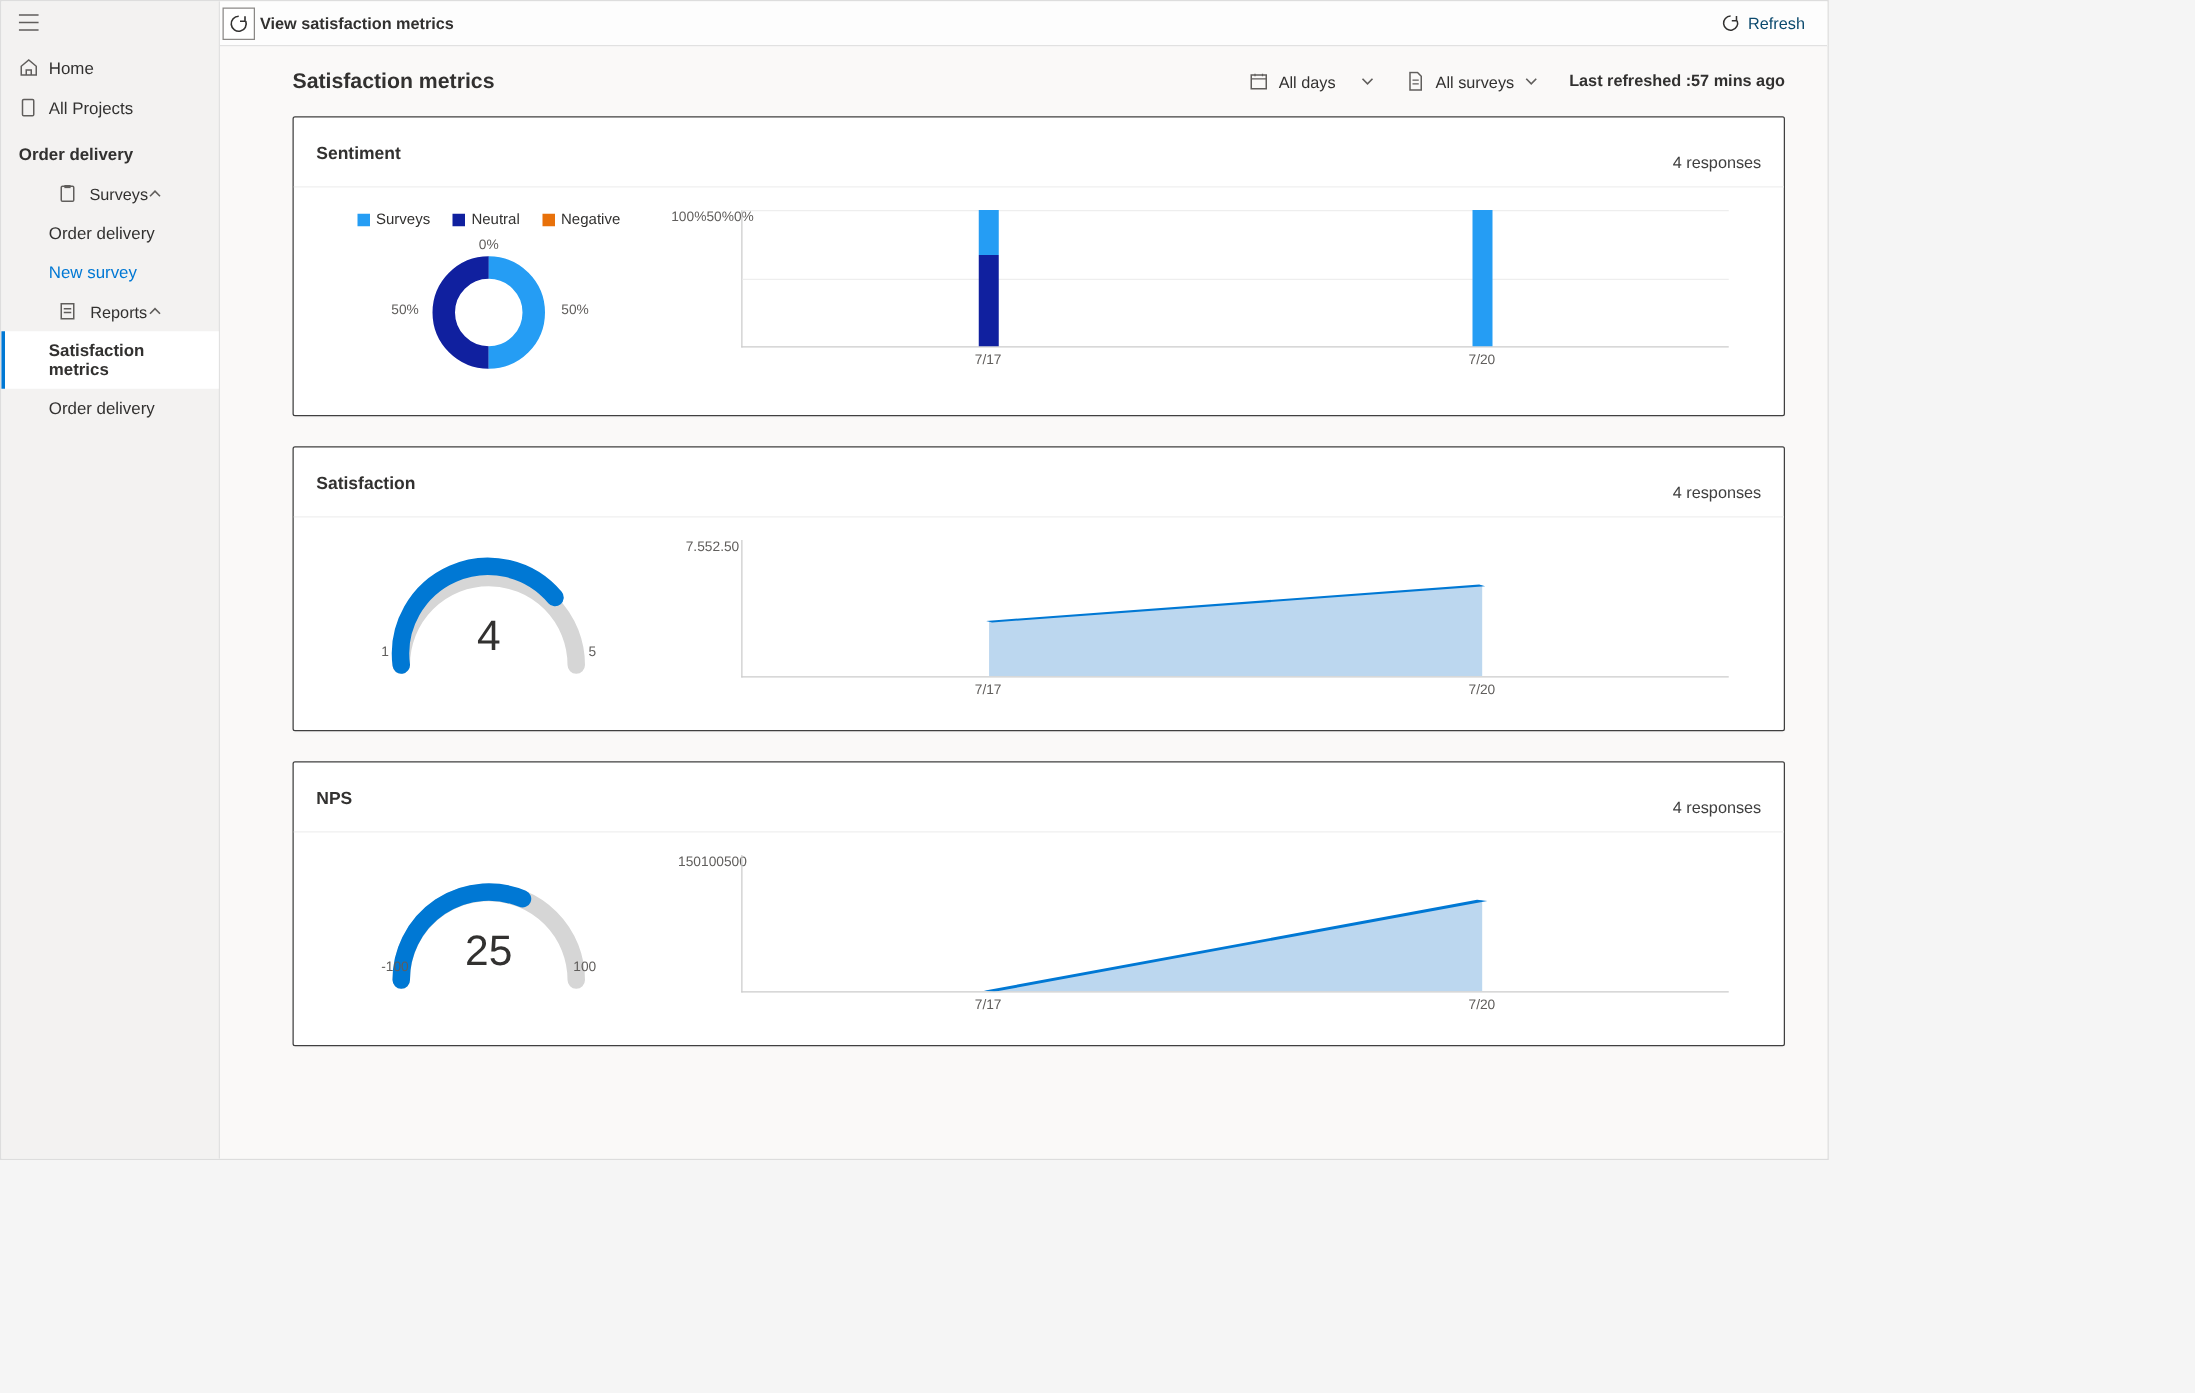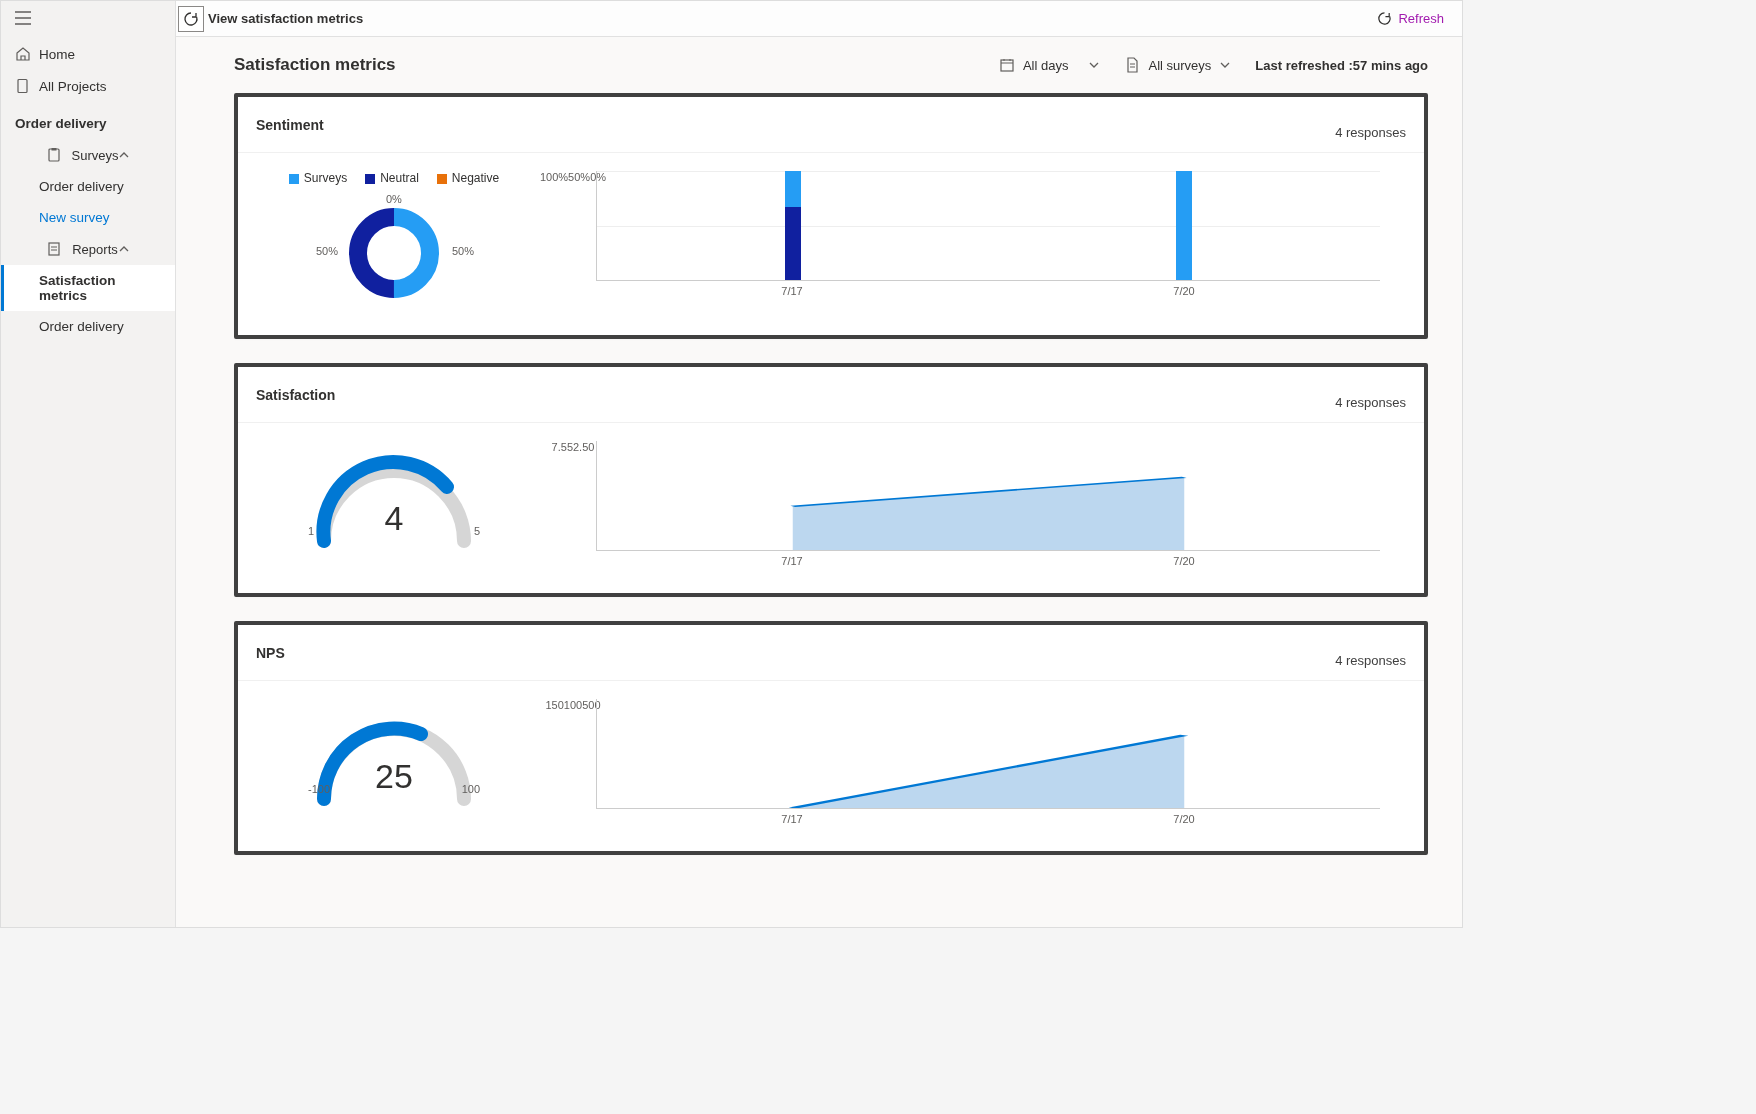--- a/index.html
+++ b/index.html
@@ -30,30 +30,30 @@
   .side-item.selected-report { background:#ffffff; font-weight:600; position:relative; }
   .side-item.selected-report::before { content:""; position:absolute; left:0; top:0; bottom:0; width:3px; background:#0078d4; }
   .icon16 { width:16px; height:16px; flex:0 0 16px; }
 
   
   .main { flex:1; display:flex; flex-direction:column; background:#faf9f8; overflow:hidden; }
   .topbar { height:36px; display:flex; align-items:center; justify-content:space-between; border-bottom:1px solid #e1e1e1; background:#fdfdfd; padding-right:18px; }
   .topbar-left { display:flex; align-items:center; }
   .back-box { width:26px; height:26px; border:1px solid #8a8886; margin-left:2px; display:flex; align-items:center; justify-content:center; background:#fff; }
   .topbar-title { font-size:13px; color:#323130; margin-left:4px;font-weight:bold; }
-  .refresh-btn { display:flex; align-items:center; gap:6px; cursor:pointer; color:#a21caf; font-size:13px; }
+  .refresh-btn { display:flex; align-items:center; gap:6px; cursor:pointer; color:#0c4a6e; font-size:13px; }
   
   .content { flex:1; overflow:auto; padding:0 0 40px 0; }
   .header-row { display:flex; align-items:center; justify-content:space-between; padding:18px 34px 18px 58px; }
   .page-title { font-size:17px; font-weight:600; }
-  .filters { display:flex; align-items:center; gap:24px; }
+  .filters { display:flex; align-items:flex-start; gap:24px; }
   .filter { display:flex; align-items:center; gap:8px; color:#323130; cursor:pointer; font-size:13px; }
   .last-refreshed { font-weight:600; font-size:13px; }
 
-  .card { background:#ffffff; border:4px solid #404040; border-radius:2px; margin:0 34px 24px 58px; width: calc(100% - 92px); box-shadow:0 1px 2px rgba(0,0,0,0.02); }
+  .card { background:#ffffff; border:1px solid #404040; border-radius:2px; margin:0 34px 24px 58px; width: calc(100% - 92px); box-shadow:0 1px 2px rgba(0,0,0,0.02); }
   .card-header { display:flex; justify-content:space-between; align-items:center; padding:12px 18px; border-bottom:1px solid #f0f0f0; }
   .card-title { font-weight:600; font-size:14px; }
   .card-meta  { font-size:13px; color:#404040;margin-top:16px; }
   .card-body { display:flex; padding:18px 6px 22px 6px; }
   .card-left { width:300px; flex:0 0 300px; display:flex; flex-direction:column; align-items:center; }
   .card-right { flex:1; position:relative; padding:0 28px 0 12px; }
 
   
   .legend { display:flex; gap:18px; font-size:12px; color:#323130; margin-bottom:8px; }
   .legend span.sw { width:10px; height:10px; display:inline-block; margin-right:5px; vertical-align:middle; }

